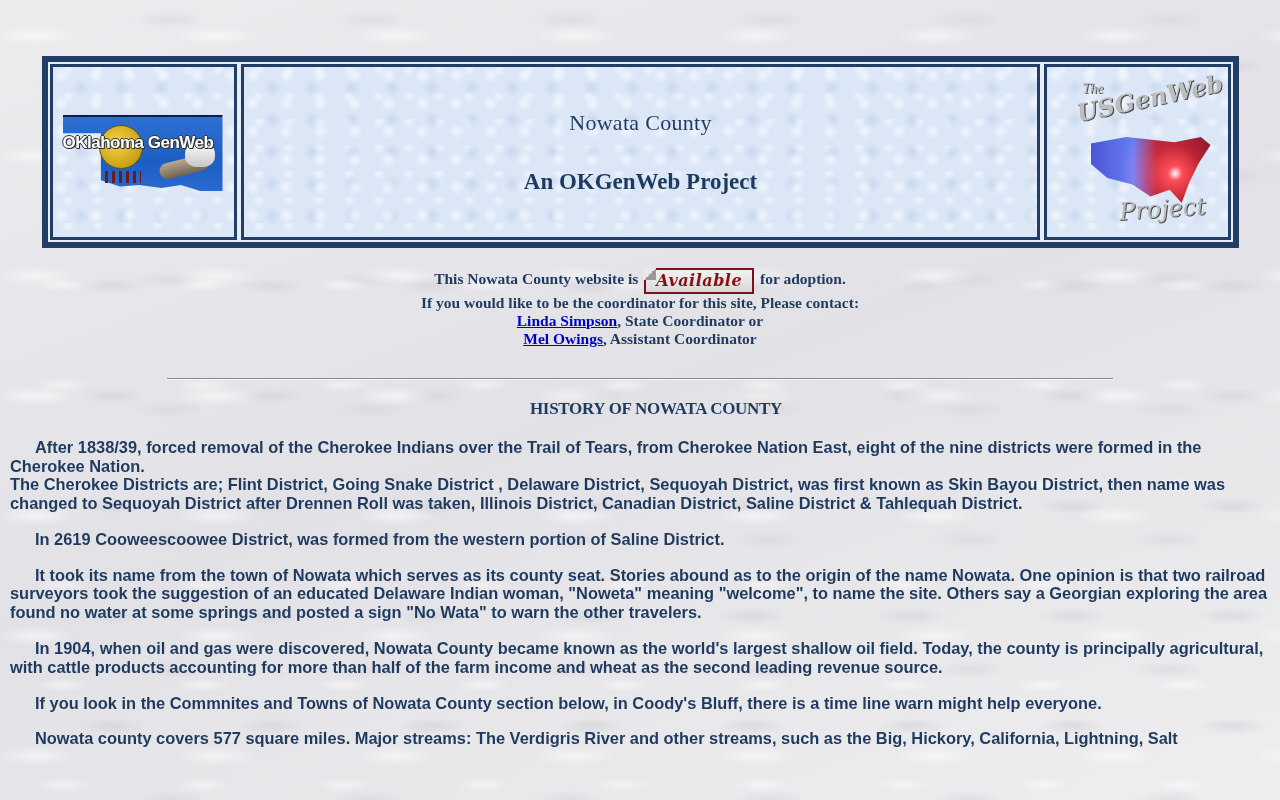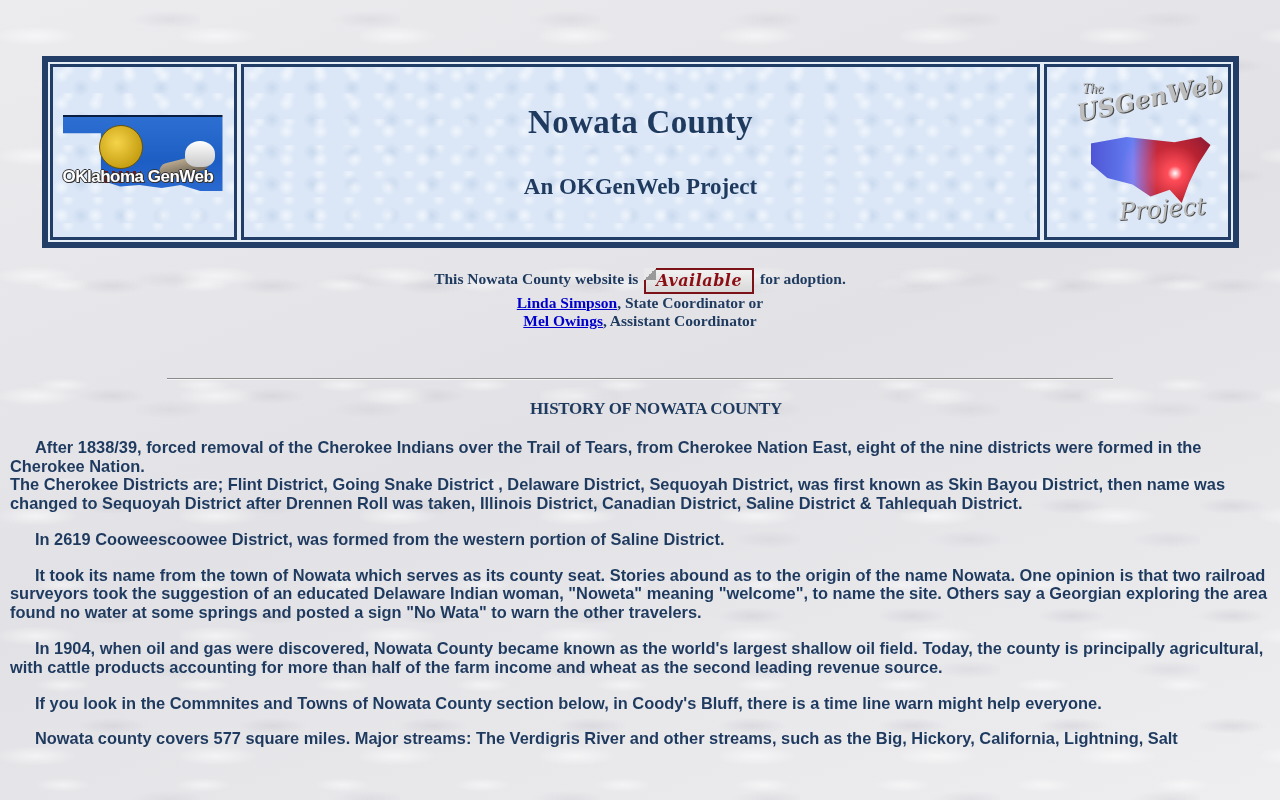--- a/index.html
+++ b/index.html
@@ -56,22 +56,22 @@
       display: flex;
       align-items: center;
       justify-content: center;
     }
     .cell-left { width: 187px; }
     .cell-center { flex: 1; flex-direction: column; }
     .cell-right { width: 187px; }
 
     .title {
       font-family: "Liberation Serif", serif;
-      font-weight: bold;
-      font-size: 33px;
+      font-weight: normal;
+      font-size: 22px;
       color: #1f3a5f;
       margin: 0 0 33px 0;
       letter-spacing: 0.3px;
     }
     .subtitle {
       font-family: Liberation Serif, serif;
       font-weight: bold;
       font-size: 23px;
       color: #1f3a5f;
       margin: 0;
@@ -118,21 +118,20 @@
       position: absolute;
       left: 0; top: 18px;
       width: 162px;
       font-family: "Liberation Sans", sans-serif;
       font-weight: bold;
       font-size: 17px;
       color: #ffffff;
       letter-spacing: -0.5px;
       text-shadow: 1px 1px 0 #333, -1px 0 0 #333, 0 -1px 0 #333, 1px 0 0 #333, 0 1px 0 #333;
       white-space: nowrap;
-      margin-top: 34px;
     }
     .ok-logo .tassels {
       position: absolute;
       left: 42px; top: 56px;
       width: 36px; height: 12px;
       background: repeating-linear-gradient(90deg, #6d1a1a 0 3px, transparent 3px 7px);
     }
 
     
     .us-logo {
@@ -307,20 +306,21 @@
 
 <div class="notice">
   <span class="line">
     <span>This Nowata County website is</span>
     <span class="available-badge">
       <span class="curl"></span>
       <span>Available</span>
     </span>
     <span>for adoption.</span>
   </span>
+  <span class="line">If you would like to be the coordinator for this site, Please contact:</span>
   <span class="line"><a href="#">Linda Simpson</a><span>, State Coordinator or</span></span>
   <span class="line"><a href="#">Mel Owings</a><span>, Assistant Coordinator</span></span>
 </div>
 
 <div class="rule"></div>
 
 <h3 class="history-heading">HISTORY OF NOWATA COUNTY</h3>
 
 <div class="history">
   <p><span>After 1838/39, forced removal of the Cherokee Indians over the Trail of Tears, from Cherokee Nation East, eight of the nine districts were formed in the Cherokee Nation.</span><span class="noindent">The Cherokee Districts are; Flint District, Going Snake District , Delaware District, Sequoyah District, was first known as Skin Bayou District, then name was changed to Sequoyah District after Drennen Roll was taken, Illinois District, Canadian District, Saline District &amp; Tahlequah District.</span></p>

